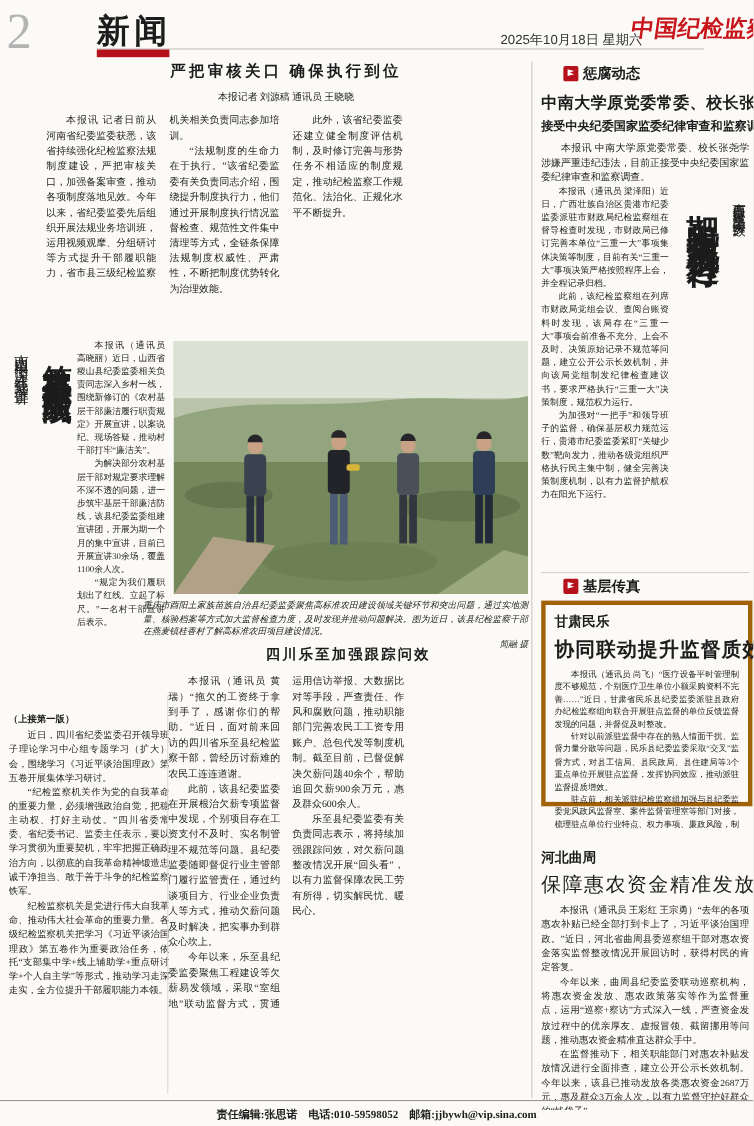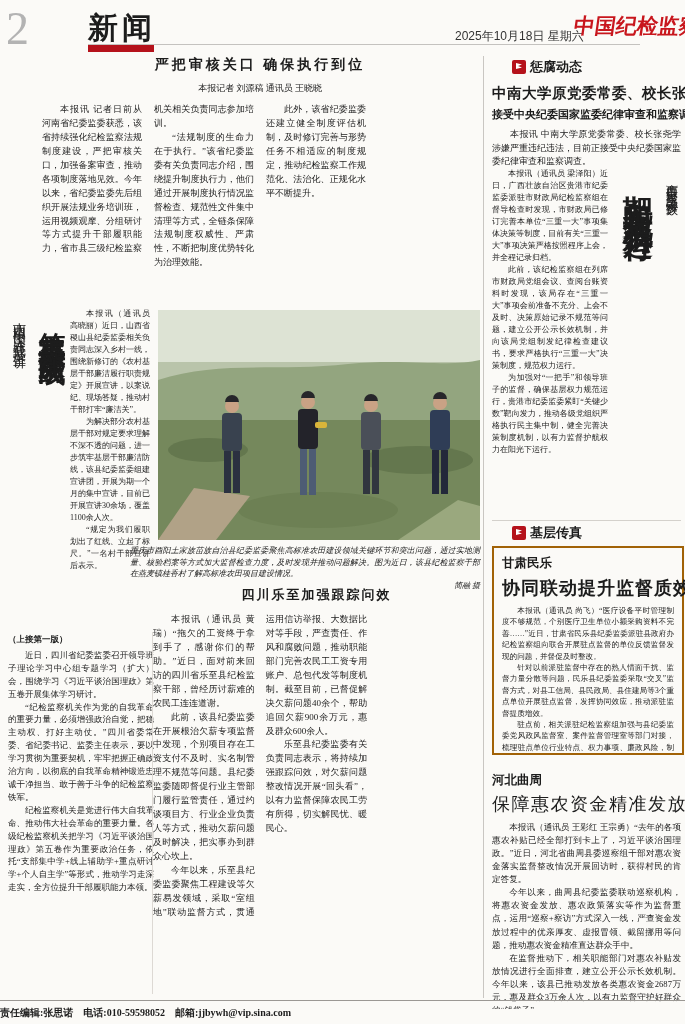--- a/index.html
+++ b/index.html
@@ -34,21 +34,21 @@
   
   .left-art { left:8px; top:308px; width:142px; height:316px; display:flex; flex-direction:row; }
   .v-label { writing-mode:vertical-rl; font-size:13px; letter-spacing:3px; width:20px;
              font-family:"Liberation Sans",sans-serif; color:#222; padding-top:4px; }
   .left-title { writing-mode:vertical-rl; font-size:27px; font-weight:900; letter-spacing:3px;
                 width:42px; padding-top:2px; }
   .left-body { flex:1; font-size:8px; line-height:1.5; overflow:hidden; }
 
   
   .left-cont { left:8px; top:630px; width:146px; height:366px; font-size:8.5px; line-height:1.52; }
-  .cont-marker { font-weight:700; margin:4px 0 2px 0;font-family:Liberation Mono, monospace; }
+  .cont-marker { font-weight:700; margin:17px 0 2px 0; }
   .vrule-mid { left:152px; top:632px; width:1px; height:362px; background:#ddd9d4; }
 
   
   .photo { left:158px; top:310px; width:322px; height:230px; background:#9aa88c; }
   .caption { left:130px; top:545px; width:350px; font-size:8px; line-height:1.45;
              font-style:italic; color:#222; }
   .credit { display:block; text-align:right; font-style:italic; }
 
   
   .mid-art { left:153px; top:586px; width:327px; }
@@ -69,34 +69,34 @@
 
   .guigang { top:168px; height:352px; display:flex; flex-direction:row; }
   .gg-body { width:116px; font-size:8px; line-height:1.5; overflow:hidden; }
   .gg-title { writing-mode:vertical-rl; font-size:30px; font-weight:900; letter-spacing:4px;
               width:46px; padding-top:4px; margin-left:4px; }
   .gg-label { writing-mode:vertical-rl; font-size:12px; letter-spacing:2px; width:22px;
               font-family:"Liberation Sans",sans-serif; padding-top:6px; }
 
   .thin-rule { height:1px; background:#d4d1cc; }
 
-  .redbox { left:492px; top:546px; width:192px; height:209px; border:2px solid #a16207;
+  .redbox { left:492px; top:546px; width:192px; height:187px; border:4px solid #a16207;
             padding:7px 8px 6px 8px; background:#fbfaf7; }
   .rb-kicker { font-weight:700; font-size:12.5px; font-family:"Liberation Sans",sans-serif; }
   .rb-title { font-weight:900; font-size:18px; letter-spacing:1px; margin:4px 0 5px 0; white-space:nowrap; }
   .rb-body { font-size:7.6px; line-height:1.5; height:148px; overflow:hidden; }
 
   .quzhou { left:492px; top:772px; width:189px; }
   .qz-kicker { font-weight:700; font-size:12.5px; font-family:"Liberation Sans",sans-serif; }
   .qz-title { font-weight:400; font-size:18px; letter-spacing:1.5px; margin:3px 0 5px 0; white-space:nowrap; }
   .qz-body { font-size:8.6px; line-height:1.52; height:188px; overflow:hidden; }
 
   
   .footer-rule { left:0; top:1000px; width:685px; height:1px; background:#9b9894; }
-  .footer-text { left:0; top:1006px; width:685px; font-size:10px; font-weight:700; }
+  .footer-text { left:0; top:1006px; width:685px; text-align:center; font-size:10px; font-weight:700; }
 </style>
 </head>
 <body>
 
 <div id="page">
 
   <div class="abs page-num">2</div>
   <div class="abs section-name">新闻</div>
   <div class="abs header-rule"></div>
   <div class="abs header-redbar"></div>

